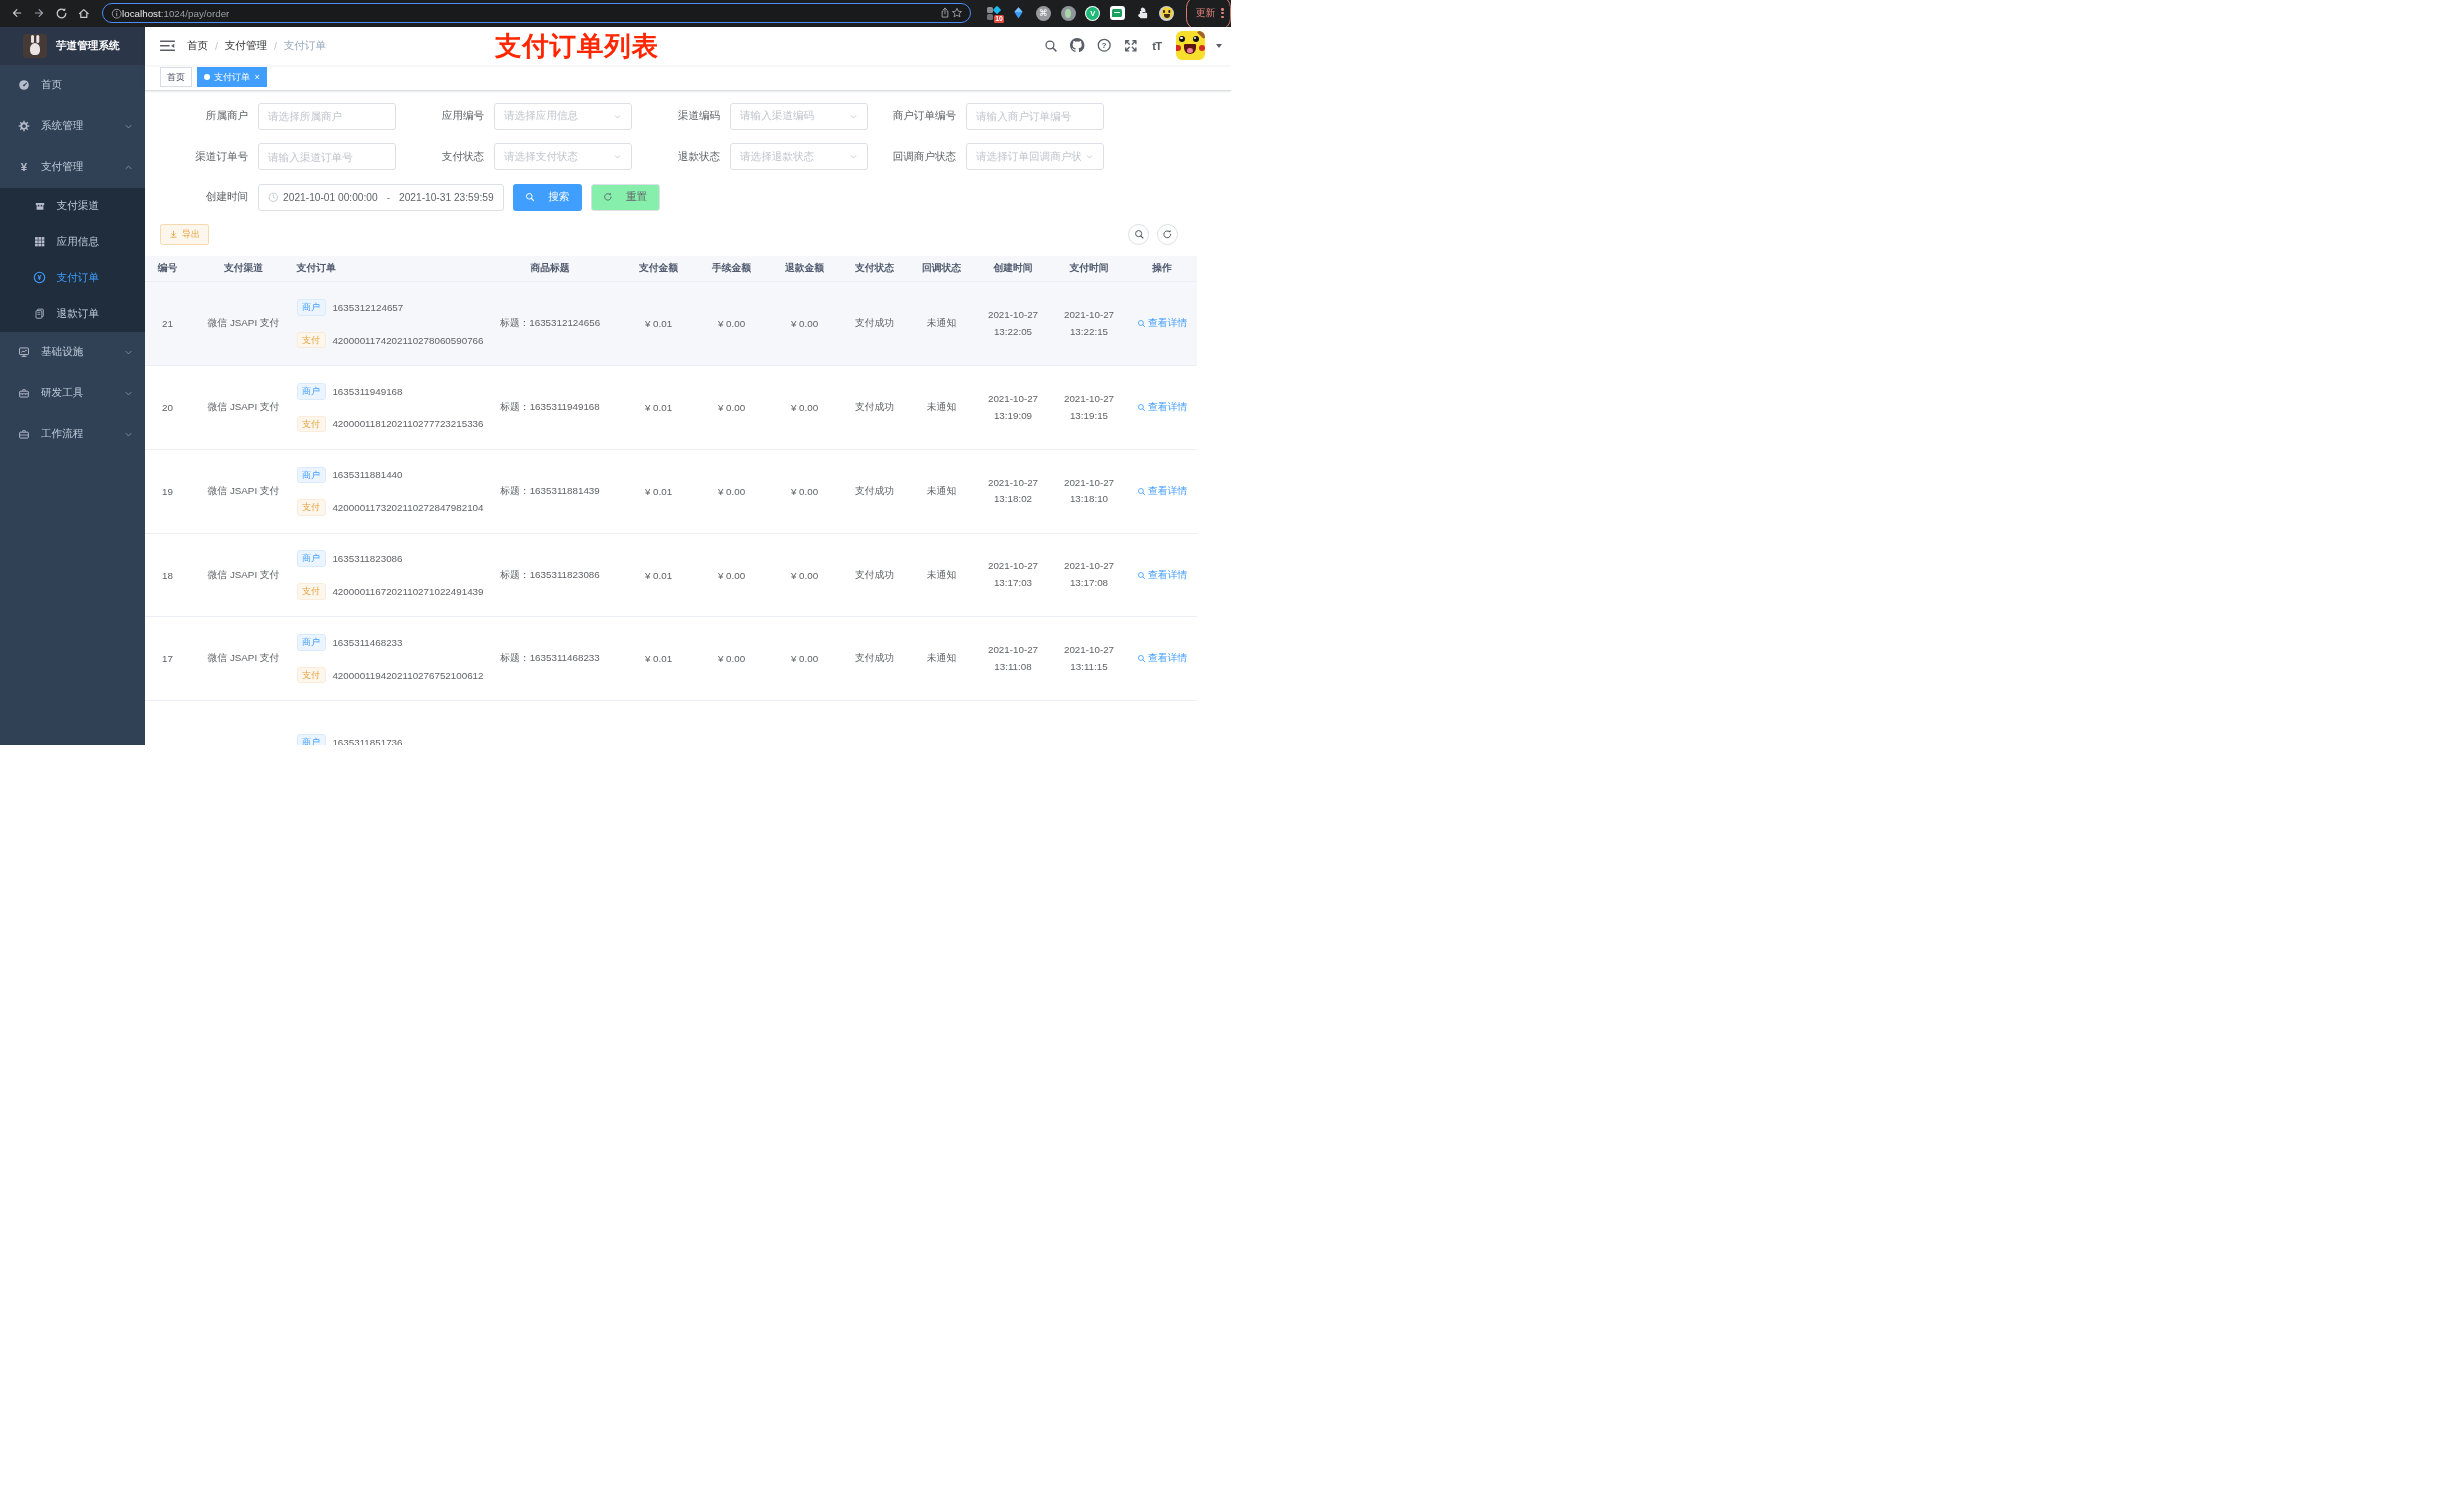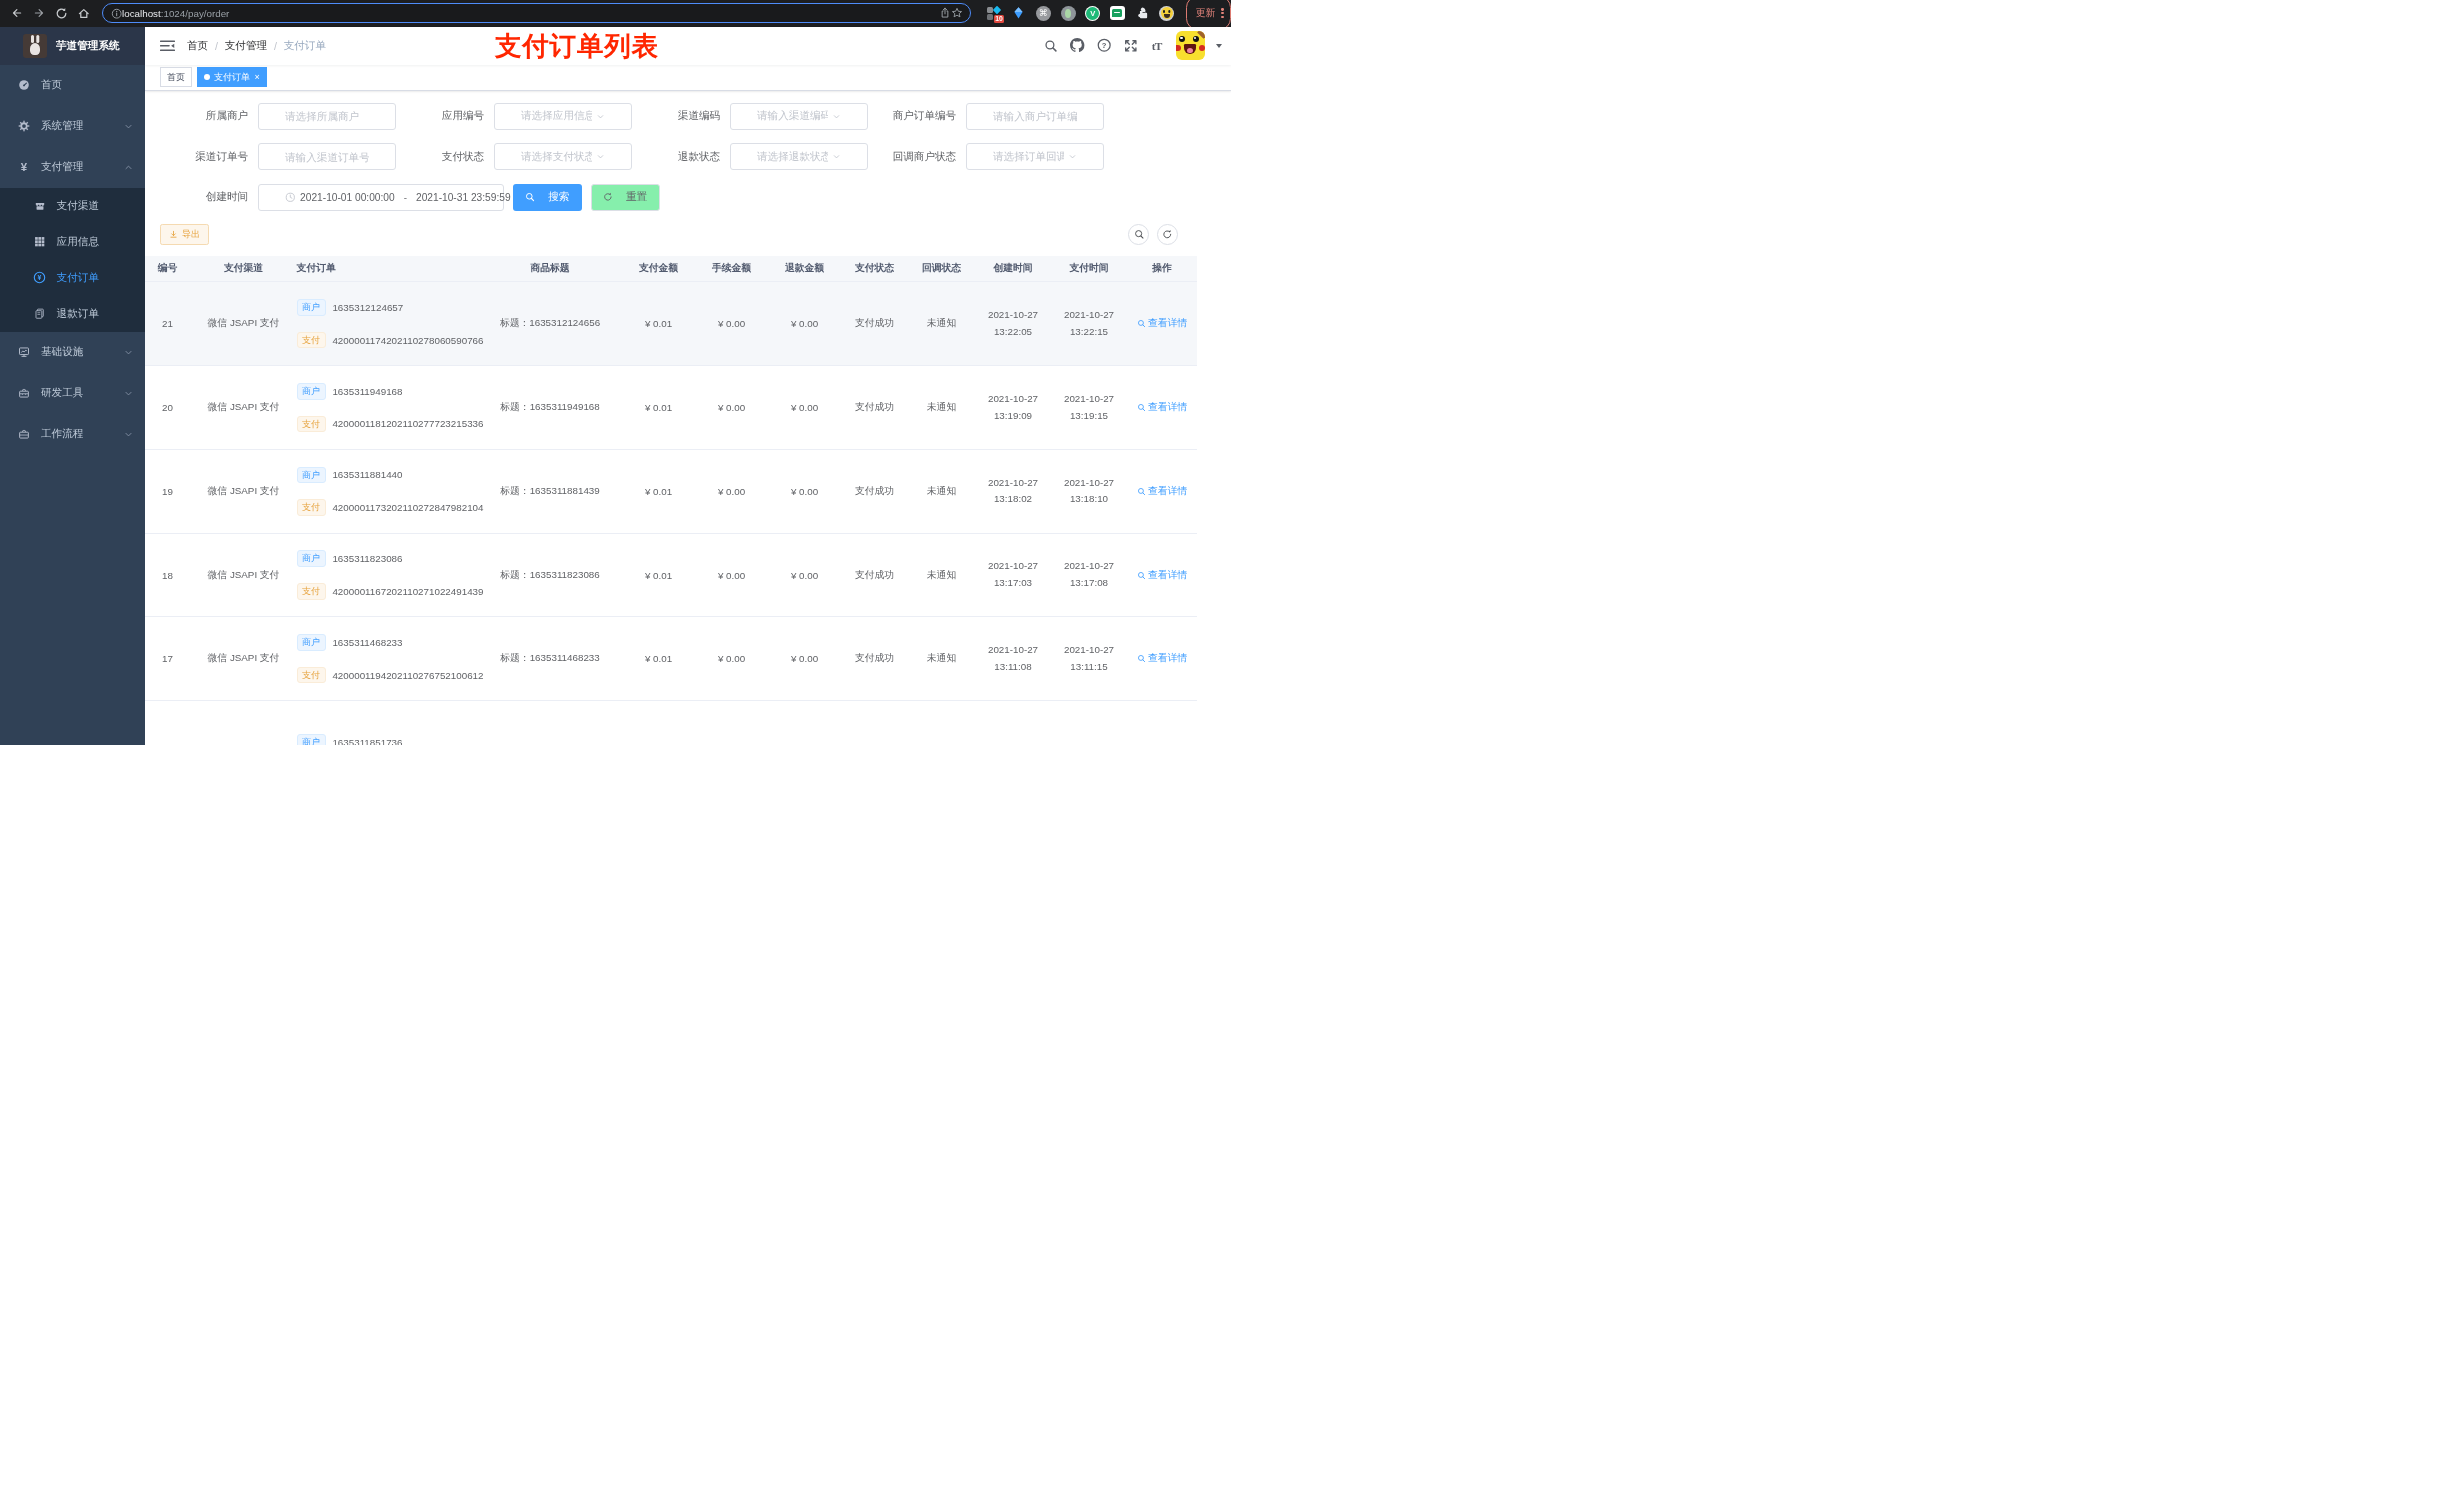--- a/index.html
+++ b/index.html
@@ -64,21 +64,21 @@
     box-shadow:0 0.8px 3px rgba(0,21,41,.08); position:relative; z-index:3; }
   .hamb { width:15px; height:15px; color:#5a5e66; display:flex; align-items:center; cursor:pointer; flex:none; }
   .crumbs { display:flex; align-items:center; margin-left:12px; font-size:10.6px; }
   .crumbs .sep { color:#c0c4cc; margin:0 6.8px; }
   .crumb { color:#303133; cursor:pointer; }
   .crumb.current { color:#97a8be; cursor:default; }
   .annotation { position:absolute; left:350px; top:0; height:38px; line-height:39px; font-size:26.5px; font-weight:bold;
     color:#ff2600; letter-spacing:0.8px; white-space:nowrap; }
   .nav-right { margin-left:auto; display:flex; align-items:center; gap:11.4px; color:#5a5e66; }
   .nr-ic { width:15px; height:15px; display:flex; align-items:center; justify-content:center; cursor:pointer; flex:none; }
-  .tt { font-size:11.4px; font-weight:bold; color:#5a5e66; letter-spacing:-0.8px;font-family:Liberation Serif, serif; }
+  .tt { font-size:11.4px; font-weight:bold; color:#5a5e66; letter-spacing:-0.8px; }
   .avatar { width:29px; height:29px; border-radius:6px; background:#f8df2e; position:relative; overflow:hidden; cursor:pointer; flex:none; }
   .avatar .eye { position:absolute; top:5.3px; width:6px; height:6px; background:#111; border-radius:50%; }
   .avatar .eye:after { content:""; position:absolute; left:0.8px; top:0.8px; width:2.3px; height:2.3px; background:#fff; border-radius:50%; }
   .avatar .e1 { left:3.8px; } .avatar .e2 { left:17.4px; }
   .avatar .cheek { position:absolute; top:13.6px; width:6.8px; height:6.8px; background:#d52b21; border-radius:50%; }
   .avatar .c1 { left:-1.5px; } .avatar .c2 { left:23px; }
   .avatar .mouth { position:absolute; left:8.3px; top:13px; width:12px; height:9.8px; background:#5d1410; border-radius:1.5px 1.5px 7.6px 7.6px; }
   .avatar .mouth:after { content:""; position:absolute; left:3px; bottom:0.8px; width:6px; height:5.3px; background:#ef86a0; border-radius:50% 50% 40% 40%; }
   .avatar .ear { position:absolute; right:-3px; top:-3px; width:9px; height:9px; background:#a0622a; transform:rotate(45deg); }
   .drop-caret { width:0; height:0; border-left:3.8px solid transparent; border-right:3.8px solid transparent; border-top:4.5px solid #5a5e66; cursor:pointer; }
@@ -92,21 +92,21 @@
   .tv-dot { width:6px; height:6px; border-radius:50%; background:#fff; margin-right:4.5px; }
   .tv-close { margin-left:4.5px; font-size:9px; line-height:1; }
 
   
   .content { flex:1; background:#fff; padding:12px 15px 0 15px; overflow:hidden; }
   .f-row { display:flex; margin-bottom:13.6px; }
   .f-item { display:flex; align-items:center; width:236px; flex:none; }
   .f-item.wide { width:auto; }
   .f-label { width:98px; flex:none; text-align:right; padding-right:9.8px; font-size:10.6px; color:#606266; white-space:nowrap; }
   .f-control { position:relative; width:138px; height:27px; border:0.8px solid #dcdfe6; border-radius:3px; background:#fff;
-    display:flex; align-items:center; padding:0 26px; gap:4.5px; }
+    display:flex; align-items:center; padding:0 9px; gap:4.5px; }
   .f-control input { border:none; outline:none; width:100%; font-size:10.6px; color:#606266; background:transparent;
     font-family:inherit; }
   .f-control input::placeholder { color:#c0c4cc; }
   .f-placeholder { color:#c0c4cc; font-size:10.6px; flex:1; white-space:nowrap; overflow:hidden; }
   .f-chev { color:#c0c4cc; flex:none; display:flex; }
   .date-control { width:246px; }
   .date-txt { color:#606266; font-size:10.2px; white-space:nowrap; }
   .date-sep { color:#606266; margin:0 4.5px; font-size:9.8px; }
   .btn { height:27px; border-radius:3px; font-size:10.6px; display:inline-flex; align-items:center; gap:13px;
     padding:0 11.4px; cursor:pointer; border:0.8px solid transparent; white-space:nowrap; }

